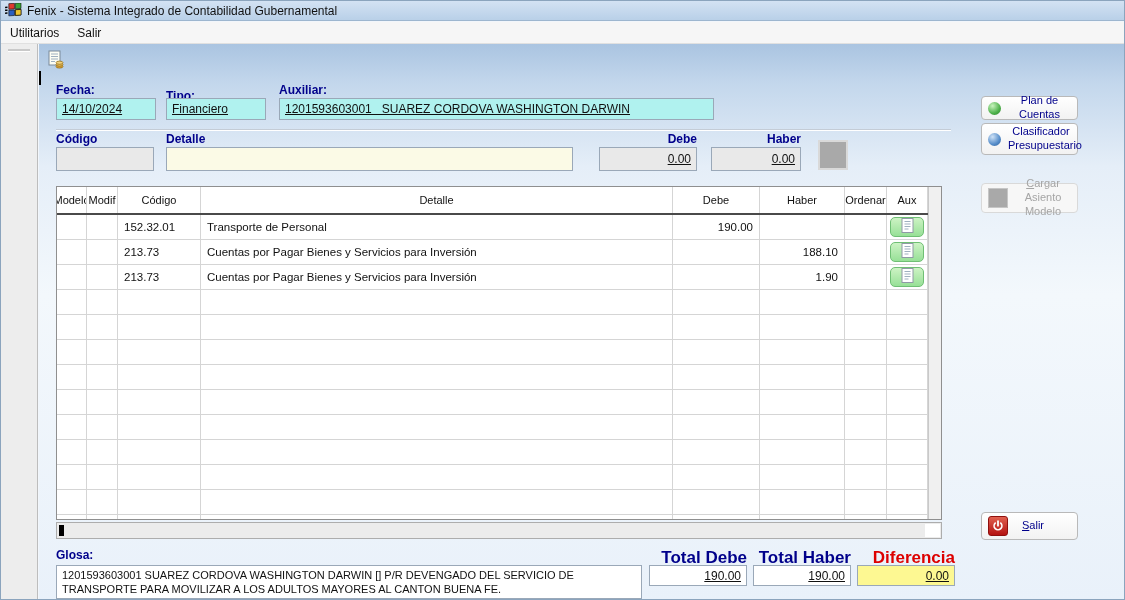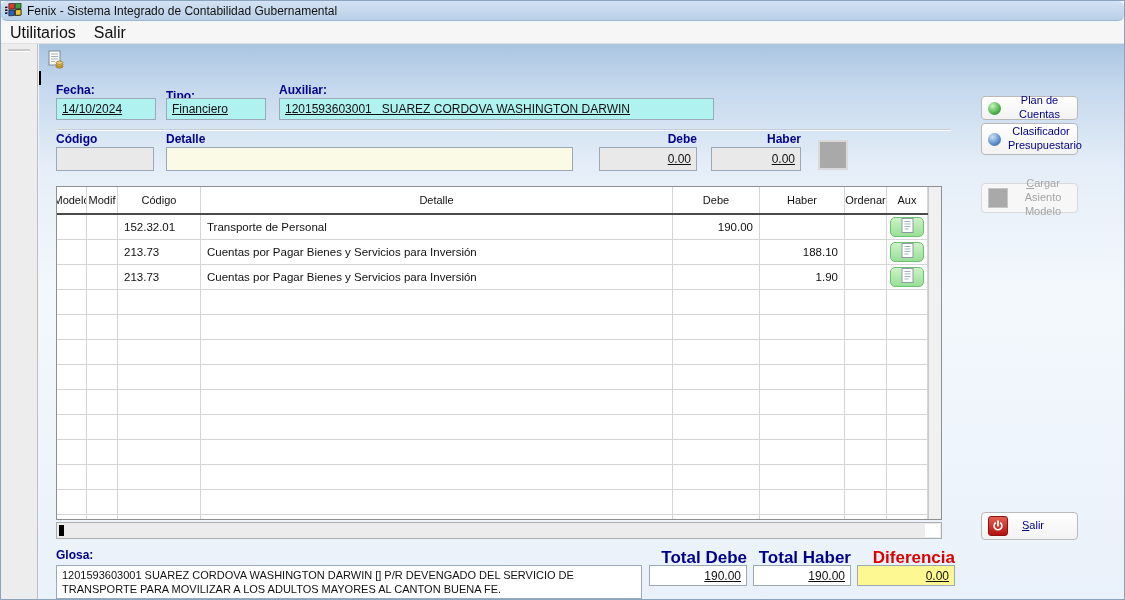--- a/index.html
+++ b/index.html
@@ -5,25 +5,25 @@
   html,body{margin:0;padding:0;background:#d4d0c8;}
   .screen{
     position:relative;width:1125px;height:600px;overflow:hidden;
     font-family:"Liberation Sans","DejaVu Sans",sans-serif;
     background:#f2f6fb;border:1px solid #8ba4bd;box-sizing:border-box;
   }
   
   .titlebar{position:absolute;left:0;top:0;width:100%;height:20px;
     background:linear-gradient(180deg,#d3e2f3,#b9d0e8);
     display:flex;align-items:center;gap:5px;padding-left:4px;box-sizing:border-box;
-    border-bottom:1px solid #9db6cf;border-radius:6px;}
+    border-bottom:1px solid #9db6cf;}
   .title-text{font-size:12px;color:#111;}
   .menubar{position:absolute;left:0;top:21px;width:100%;height:21px;background:#f6f6f6;
     display:flex;align-items:center;border-bottom:1px solid #e0e0e0;}
-  .menu-item{font-size:16px;color:#111;padding:2px 9px;cursor:default;}
+  .menu-item{font-size:12px;color:#111;padding:2px 9px;cursor:default;}
   .left-strip{position:absolute;left:0;top:43px;width:37px;height:557px;background:#ededed;
     border-right:1px solid #bdbdbd;box-sizing:border-box;}
   .grip{position:absolute;left:7px;top:5px;width:22px;height:2px;background:#c9c9c9;border-bottom:1px solid #fff;}
   .content-bg{position:absolute;left:38px;top:43px;width:1087px;height:557px;
     background:linear-gradient(180deg,#aac4e1 0%,#c3d7ec 7%,#e5eef8 22%,#f3f8fc 45%,#e9f1fa 100%);}
   .caret-bar{position:absolute;left:38px;top:70px;width:2px;height:14px;background:#000;}
   
   .winlogo{display:inline-block;width:17px;height:15px;}
   .tool-icon{position:absolute;left:45px;top:49px;width:19px;height:19px;cursor:pointer;}
   .sphere{display:inline-block;width:13px;height:13px;border-radius:50%;flex:0 0 auto;}

